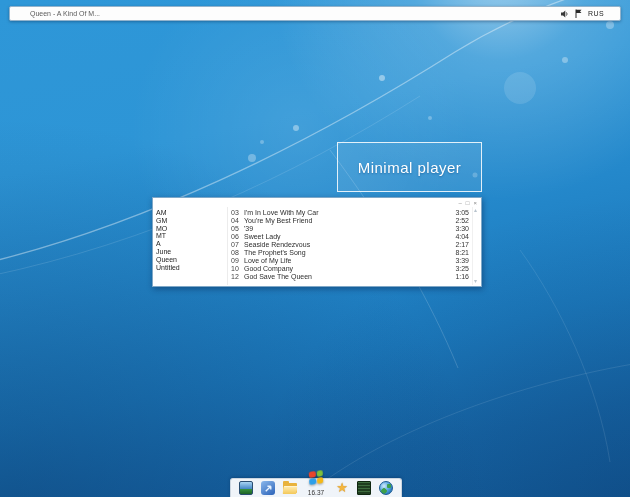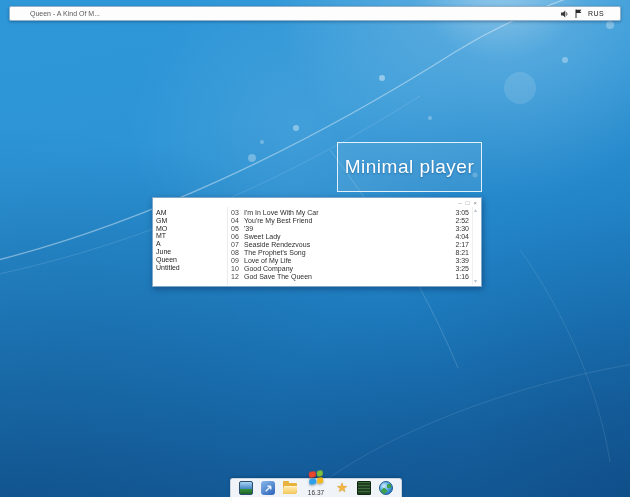--- a/index.html
+++ b/index.html
@@ -18,21 +18,21 @@
     border:1px solid #93b3cc;border-radius:2px;box-shadow:0 1px 3px rgba(0,25,60,.35);
     display:flex;align-items:center;}
   .topbar-title{margin-left:20px;font-size:7px;color:#5a5a5a;white-space:nowrap;}
   .topbar-right{margin-left:auto;margin-right:16px;display:flex;align-items:center;gap:6px;}
   .lang-text{font-size:7px;color:#222;letter-spacing:.4px;}
 
   
   .label-box{position:absolute;left:337px;top:142px;width:145px;height:50px;
     border:1px solid rgba(255,255,255,.85);background:rgba(255,255,255,.08);
     display:flex;align-items:center;justify-content:center;}
-  .label-box span{font-size:19px;color:#fff;letter-spacing:.5px;text-shadow:0 1px 2px rgba(0,60,120,.45);}
+  .label-box span{font-size:15px;color:#fff;letter-spacing:.5px;text-shadow:0 1px 2px rgba(0,60,120,.45);}
 
   
   .playlist{position:absolute;left:152px;top:197px;width:330px;height:90px;background:#fff;
     border:1px solid #7fa8c8;box-shadow:1px 2px 6px rgba(0,20,60,.4);}
   .pl-titlebar{height:9px;display:flex;justify-content:flex-end;align-items:center;gap:4px;padding:1px 4px 0 0;}
   .wbtn{font-size:6px;line-height:6px;color:#8a8a8a;cursor:default;}
   .pl-body{display:flex;height:78px;}
   .pl-sidebar{width:74px;padding:2px 0 0 3px;font-size:7px;line-height:7.8px;color:#1d1d1d;}
   .side-item{white-space:nowrap;}
   .pl-tracks{flex:1;padding-top:2px;border-left:1px solid #ececec;font-size:7px;line-height:8px;color:#2d2d2d;overflow:hidden;}

